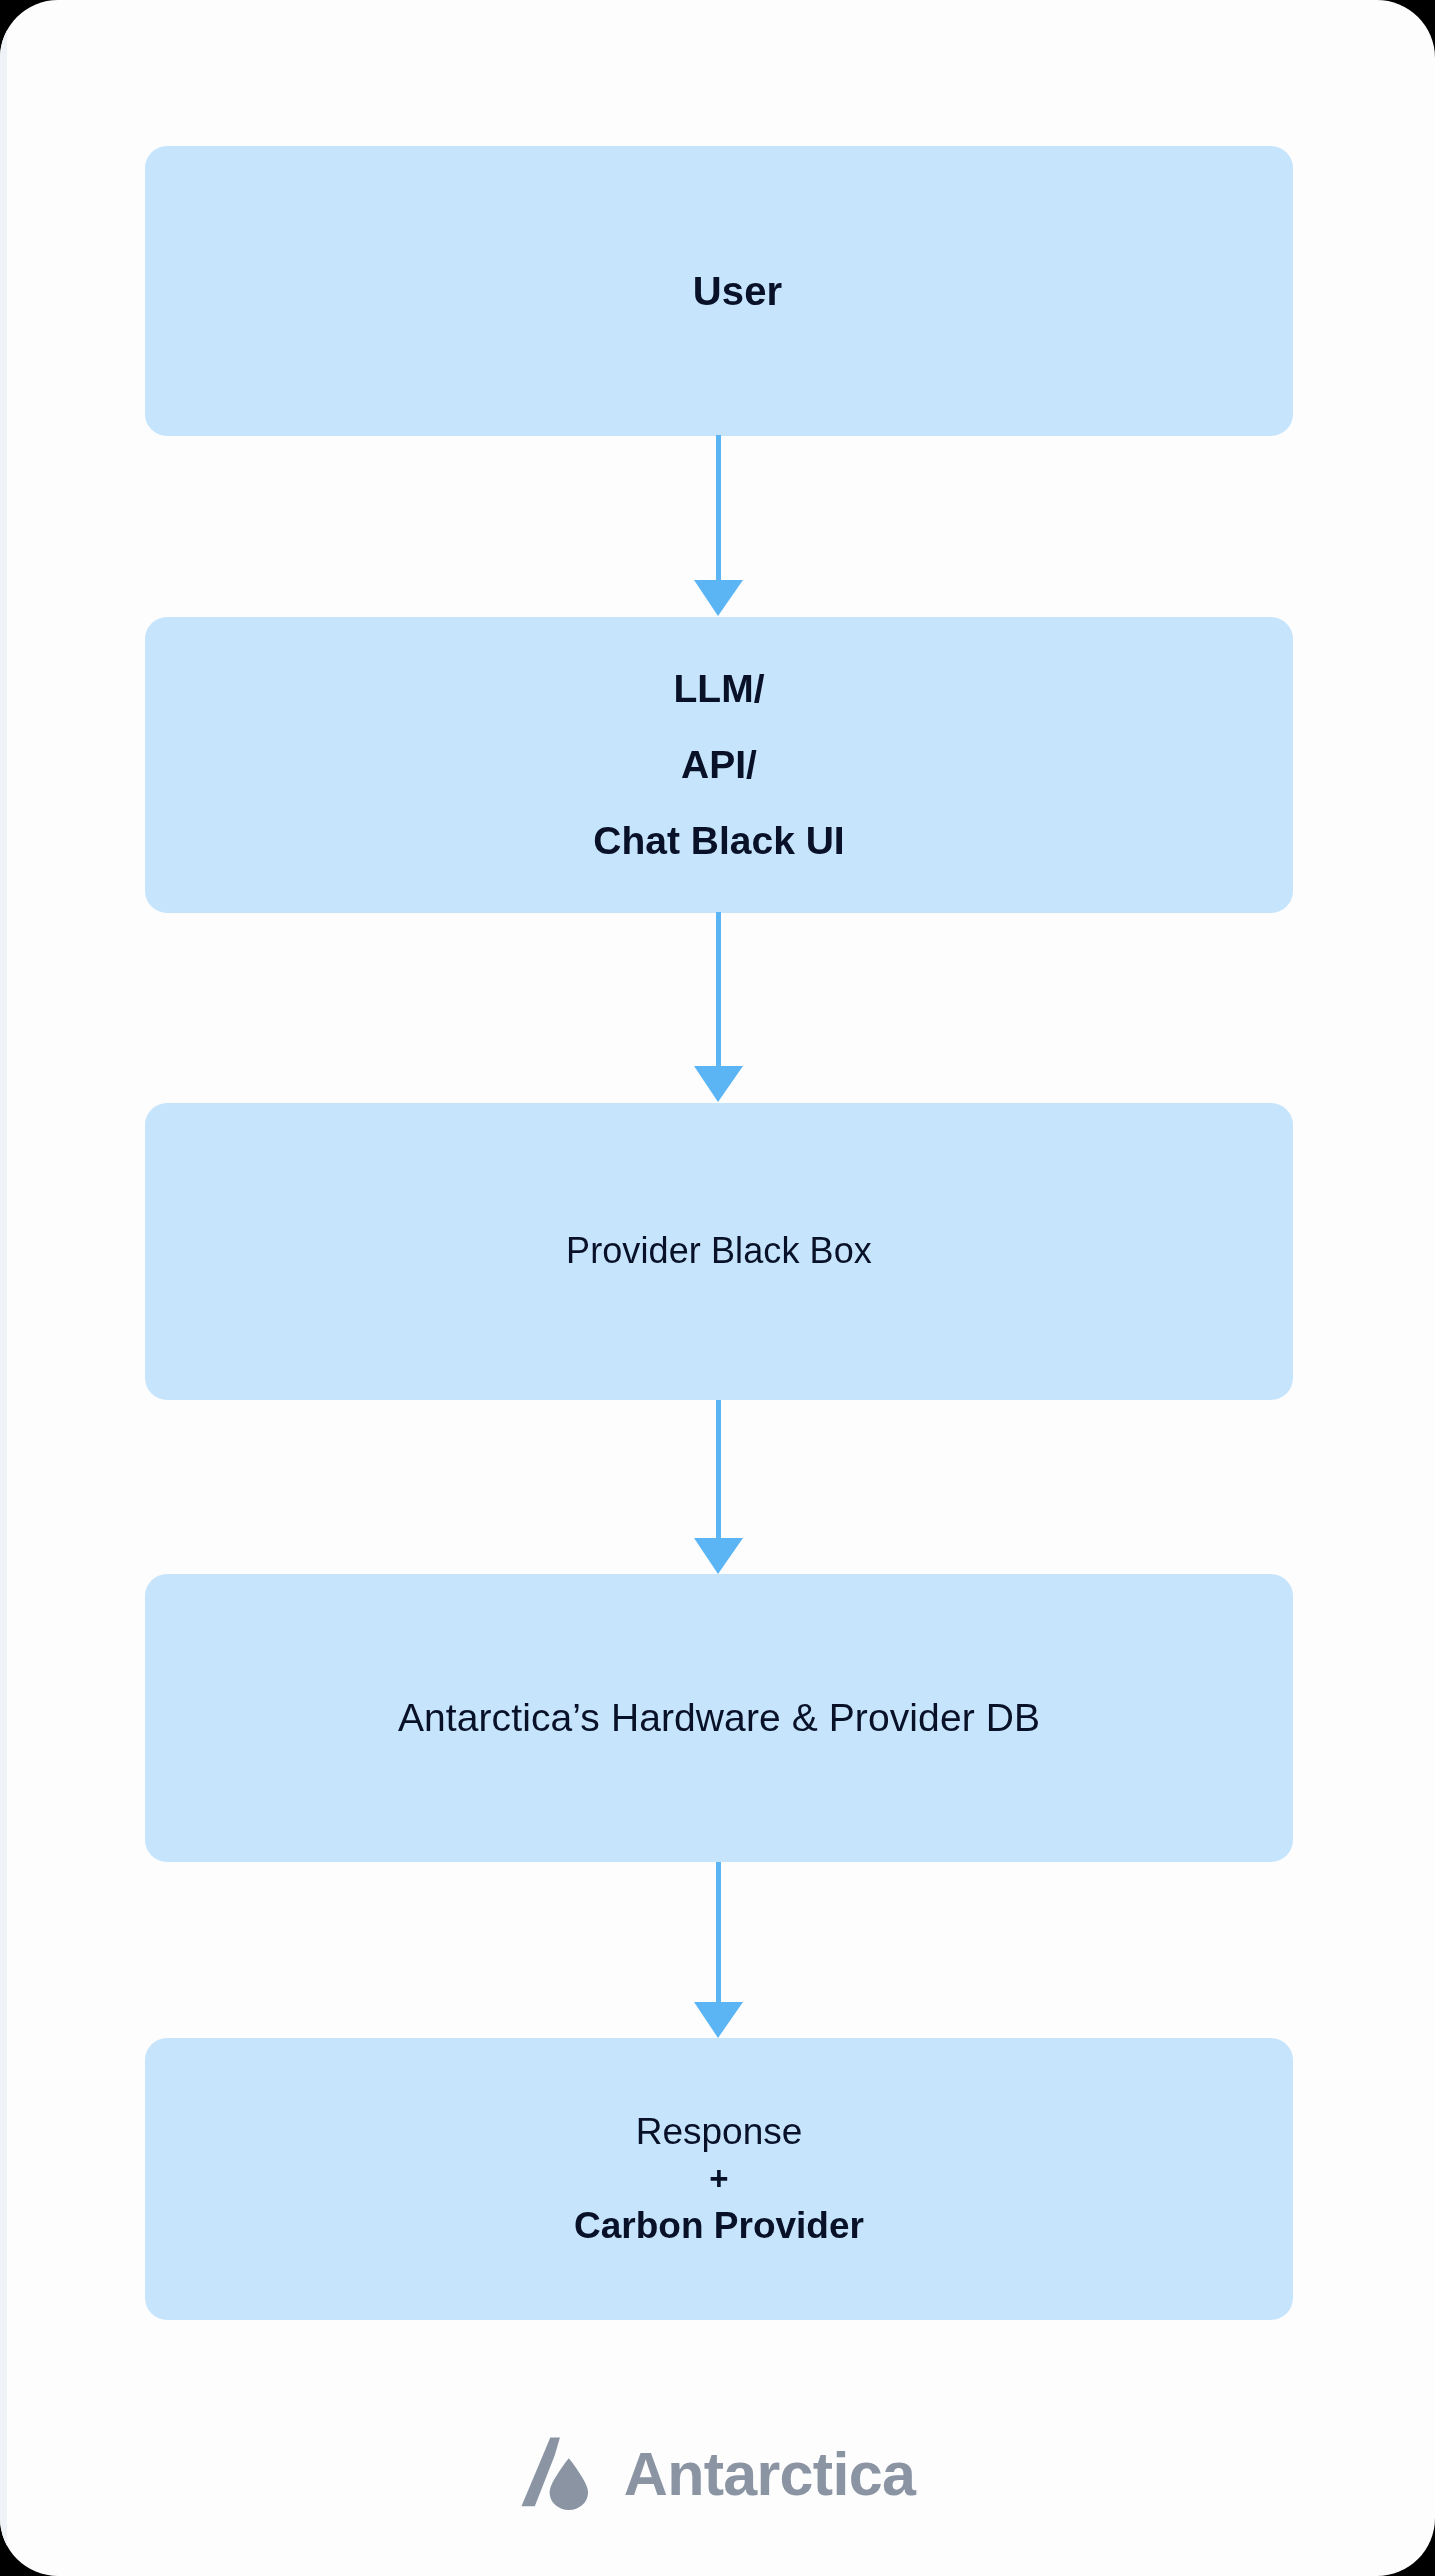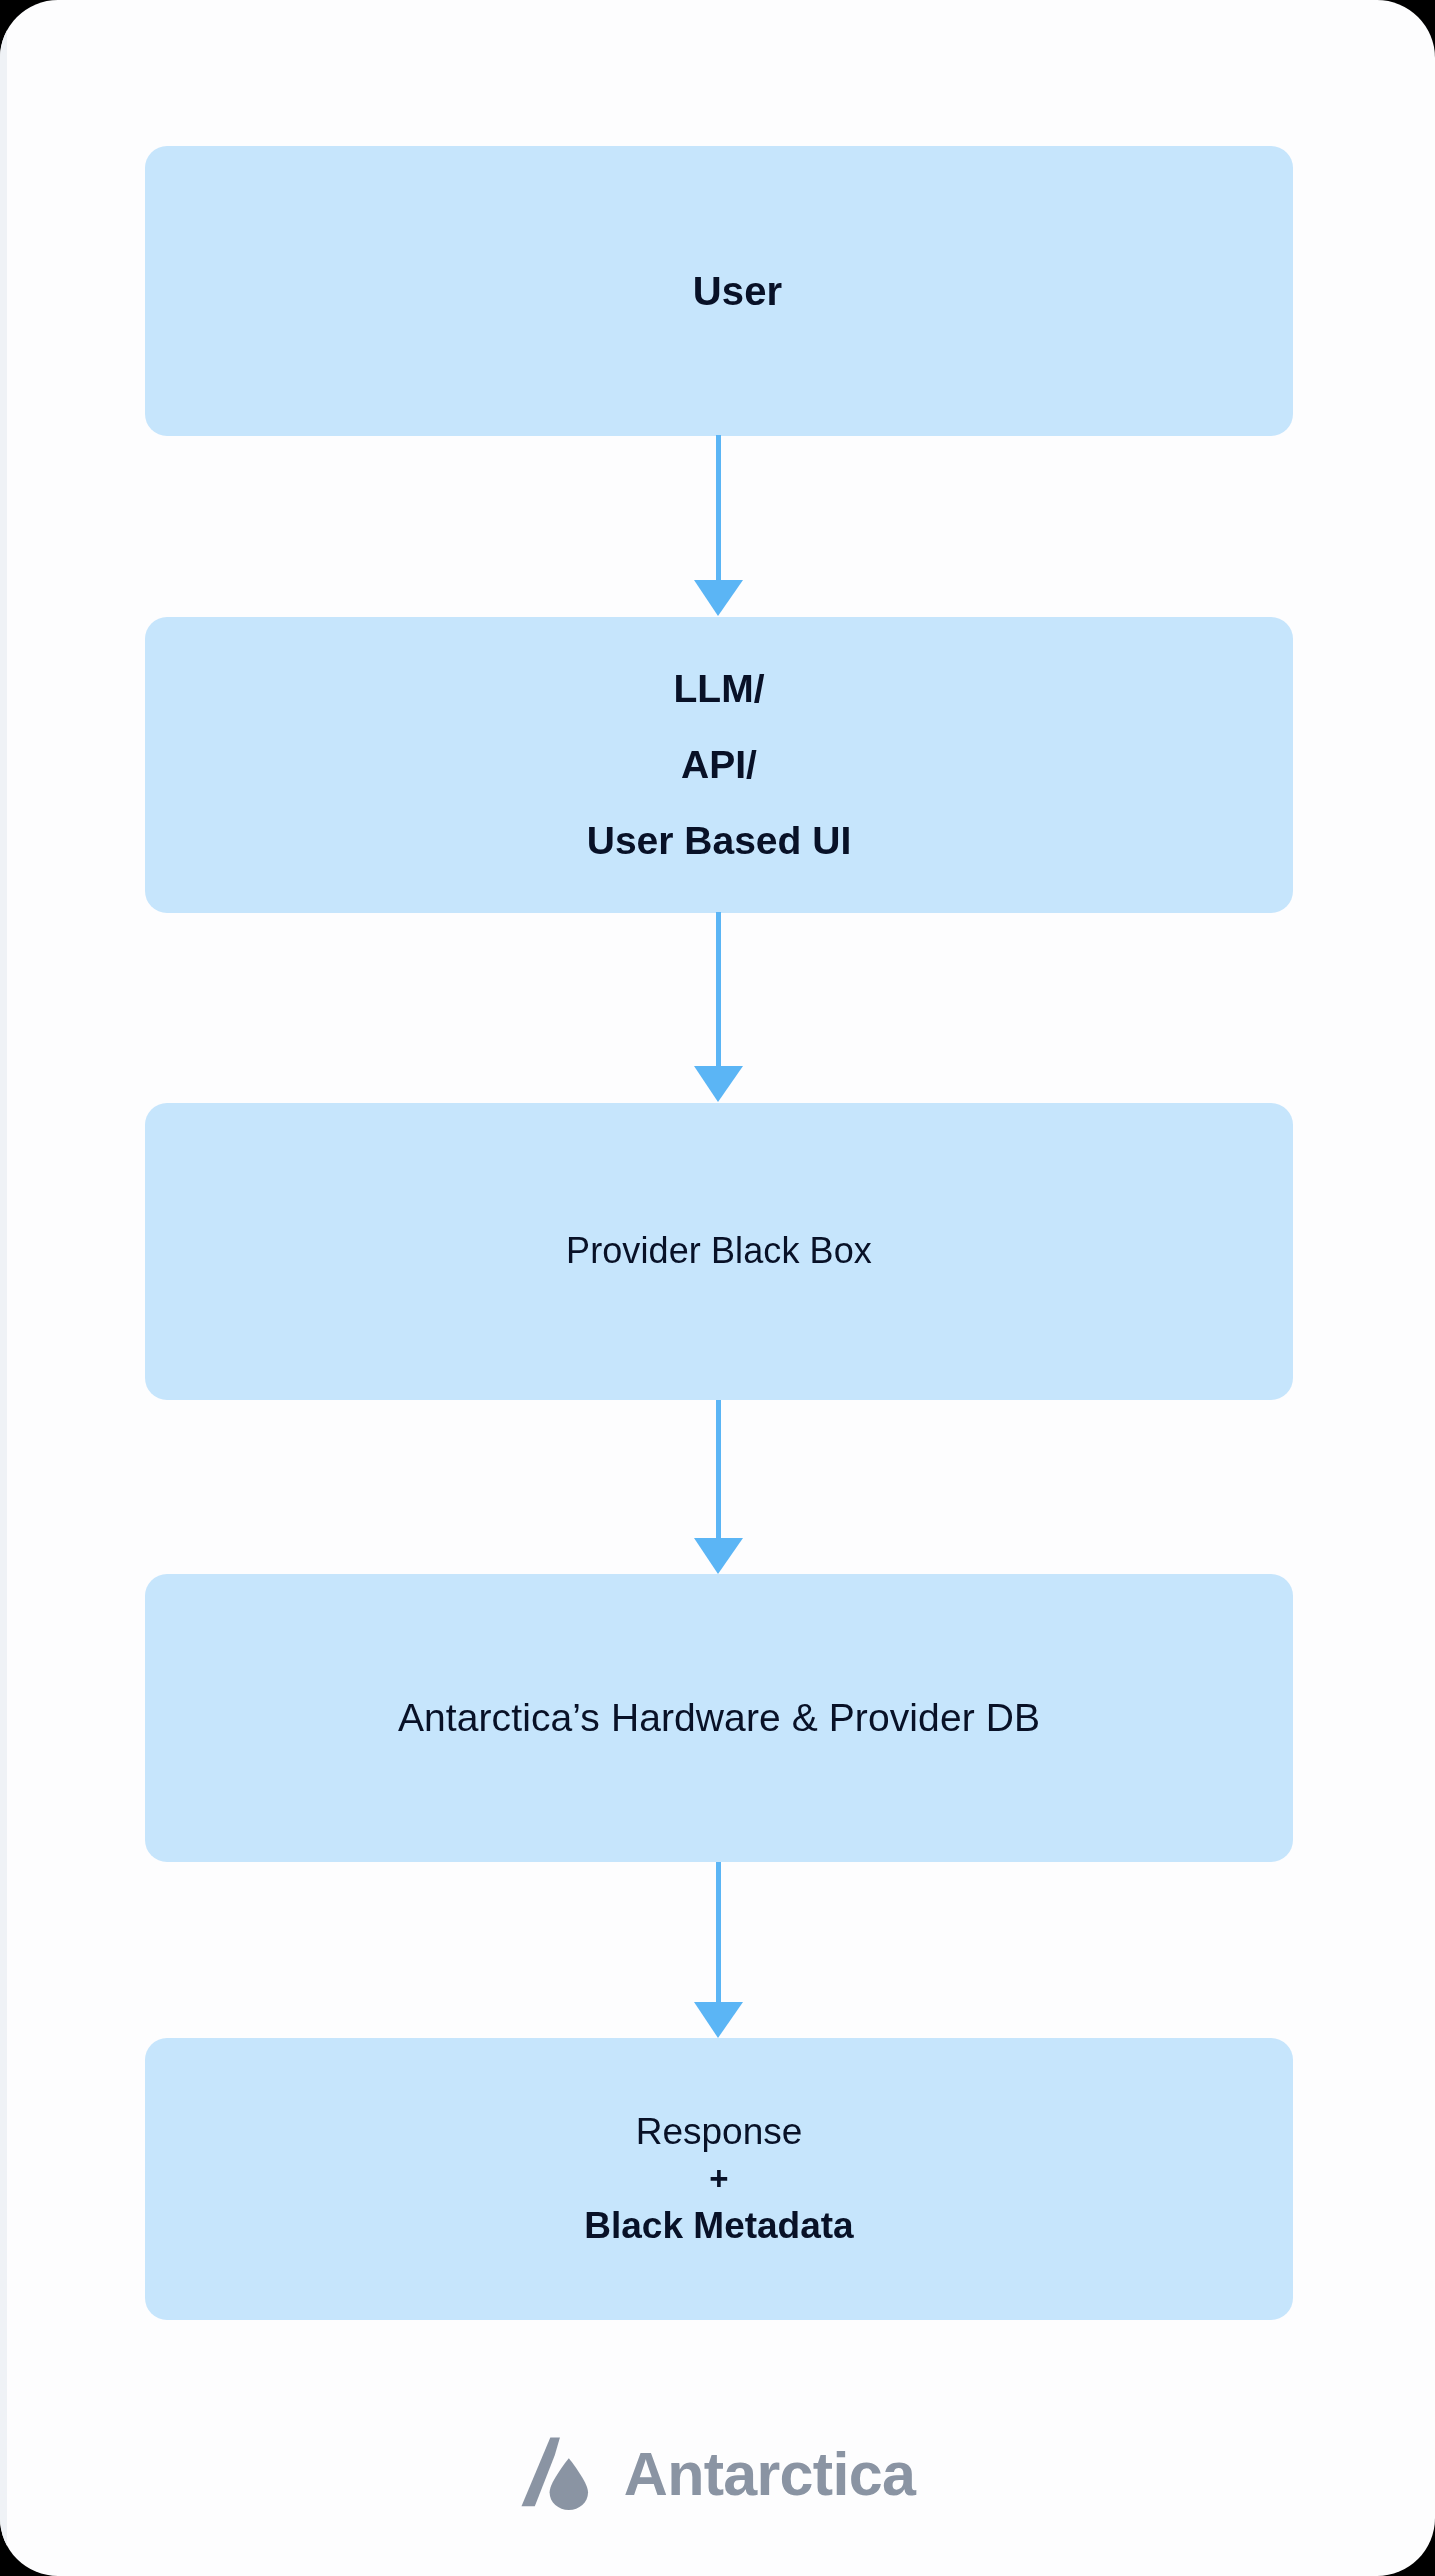--- a/index.html
+++ b/index.html
@@ -189,21 +189,21 @@
       </div>
 
       <div class="arrow" id="arrow-1">
         <div class="shaft"></div>
         <div class="head"></div>
       </div>
 
       <div class="node" id="node-llm">
         <span class="line l1">LLM/</span>
         <span class="line l2">API/</span>
-        <span class="line l3">User Based UI</span>
+        <span class="line l3">Chat Black UI</span>
       </div>
 
       <div class="arrow" id="arrow-2">
         <div class="shaft"></div>
         <div class="head"></div>
       </div>
 
       <div class="node" id="node-provider">
         <span class="line l1">Provider Black Box</span>
       </div>
@@ -218,21 +218,21 @@
       </div>
 
       <div class="arrow" id="arrow-4">
         <div class="shaft"></div>
         <div class="head"></div>
       </div>
 
       <div class="node" id="node-response">
         <span class="line l1">Response</span>
         <span class="line plus">+</span>
-        <span class="line l3">Black Metadata</span>
+        <span class="line l3">Carbon Provider</span>
       </div>
 
     </div>
 
     <div class="footer-logo">
       <svg class="mark" viewBox="0 0 96 104" aria-hidden="true">
         <path d="M41 2 L54 2 L47 26 L20 95 L2 95 Z" fill="#8A94A3"></path>
         <path d="M66 30 C66 30 92 62 92 76 C92 90 80 100 66 100 C52 100 40 90 40 76 C40 62 66 30 66 30 Z" fill="#8A94A3"></path>
       </svg>
       <span class="wordmark">Antarctica</span>

